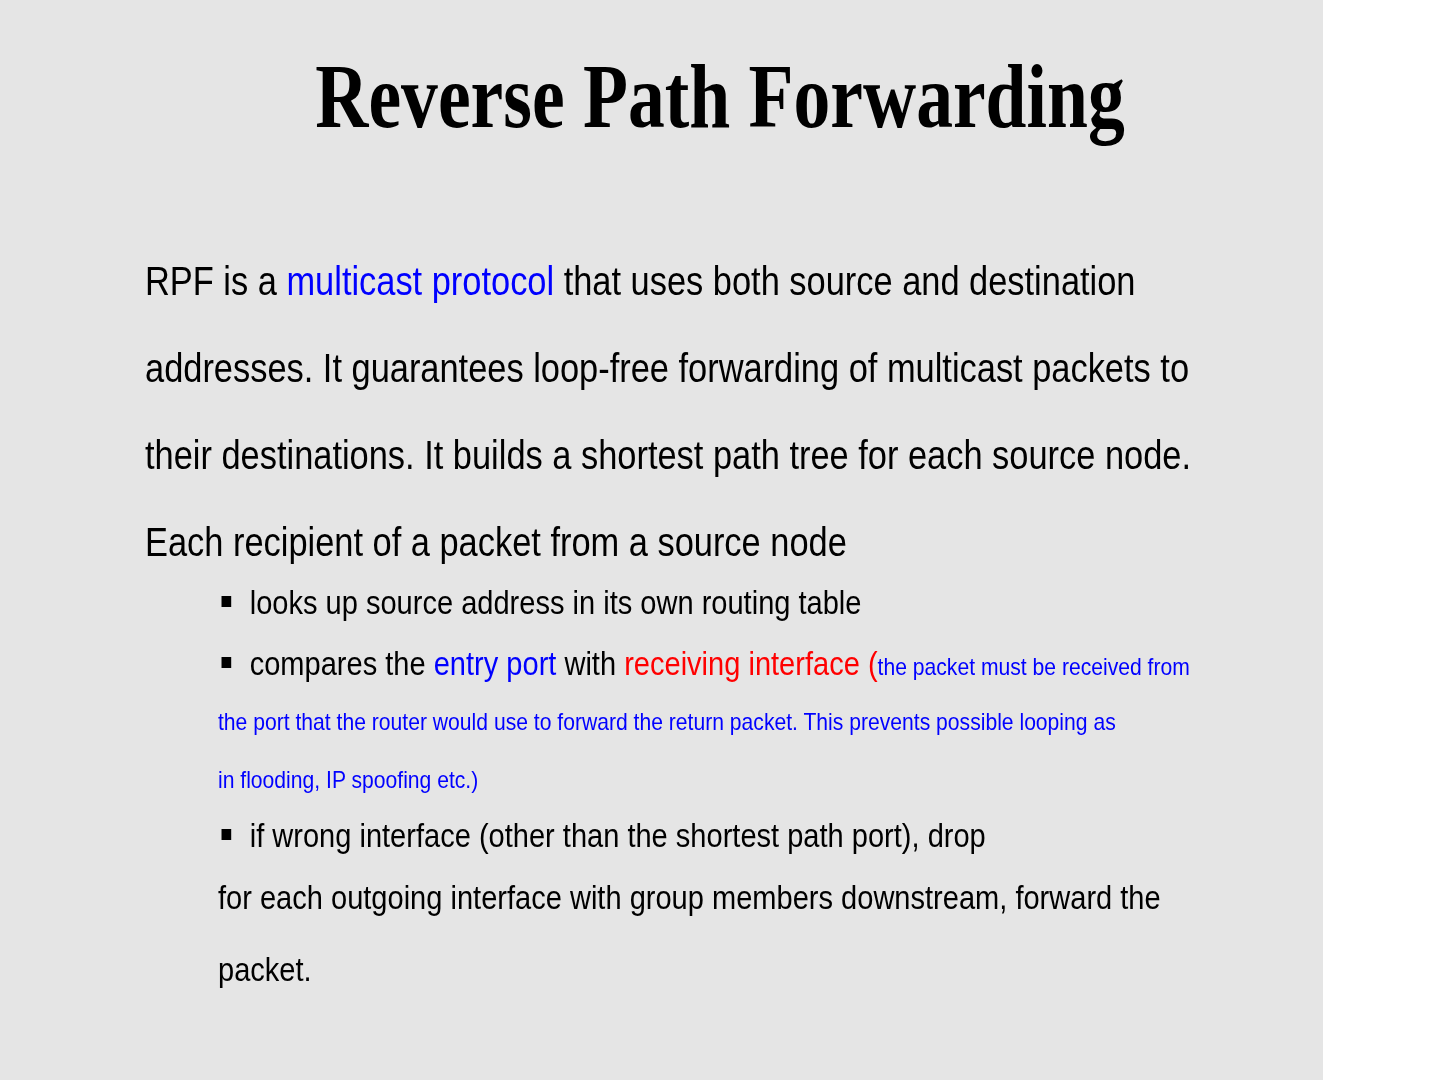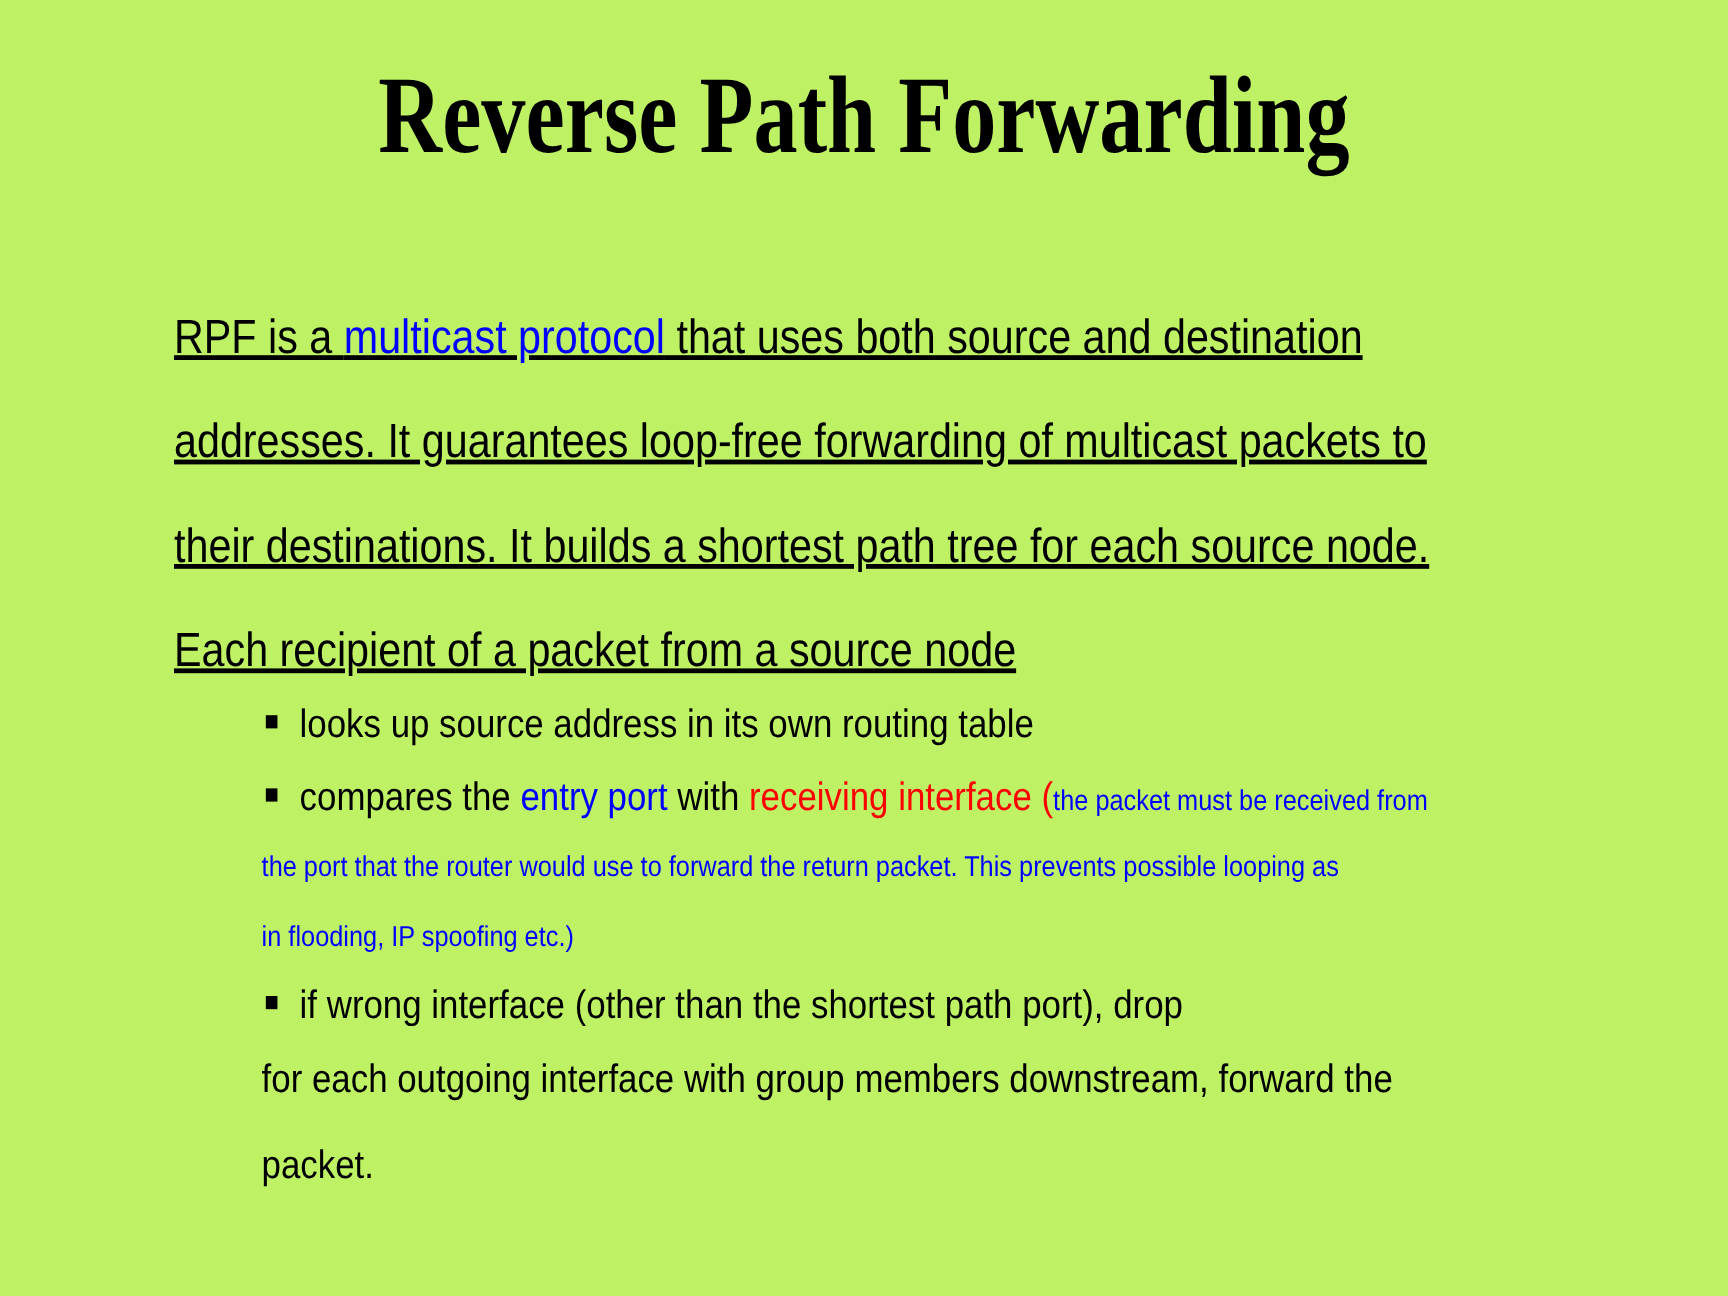--- a/index.html
+++ b/index.html
@@ -11,23 +11,24 @@
   body {
     width: 1440px;
     height: 1080px;
     overflow: hidden;
     font-family: "Liberation Sans", sans-serif;
     color: #000000;
   }
 
   .slide {
     position: relative;
-    width: 1440px;
+    width: 1279px;
     height: 1080px;
-    background: #bef264;
+    background: #e5e5e5;
+    padding-left: 44px;
   }
 
   
   .slide-title {
     position: absolute;
     left: 0;
     top: 44px;
     width: 1440px;
     text-align: center;
     font-family: "Liberation Serif", serif;
@@ -40,21 +41,20 @@
     transform-origin: 50% 50%;
     white-space: nowrap;
   }
 
   
   .body-block {
     position: absolute;
     left: 145px;
     top: 238px;
     width: 1230px;
-    text-decoration: underline;
   }
   .body-line {
     font-size: 40px;
     line-height: 87px;
     color: #000000;
     white-space: nowrap;
     transform: scaleX(0.86);
     transform-origin: 0% 50%;
   }
   .blue  { color: #0000ff; }

